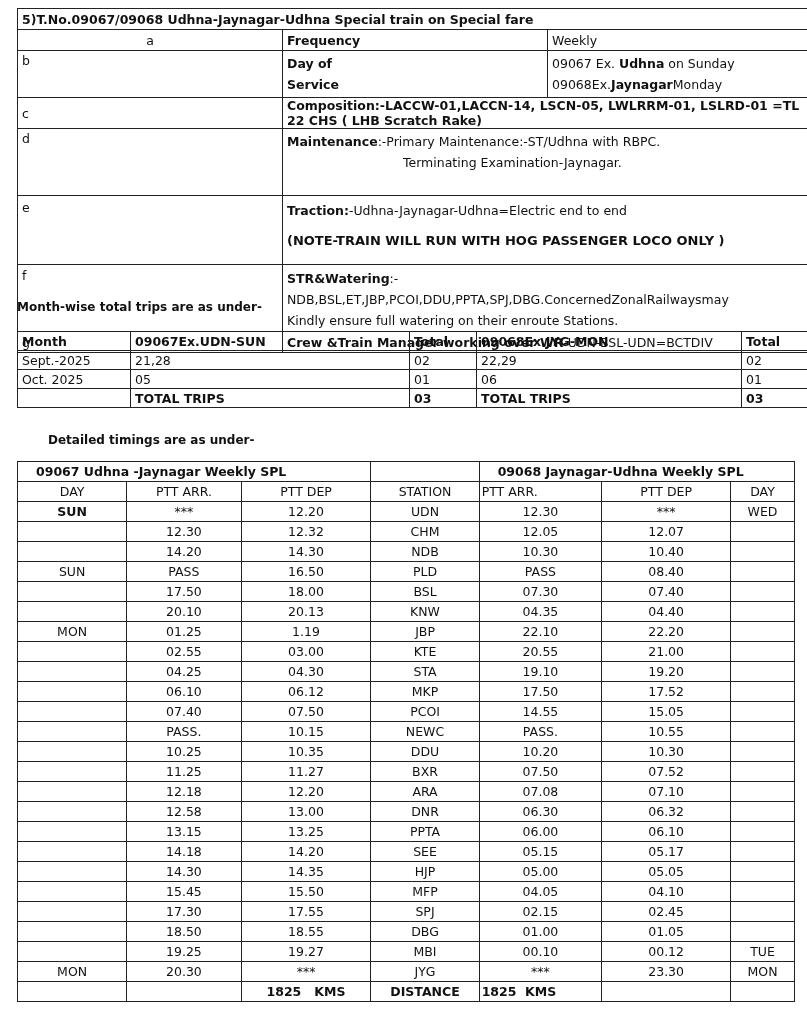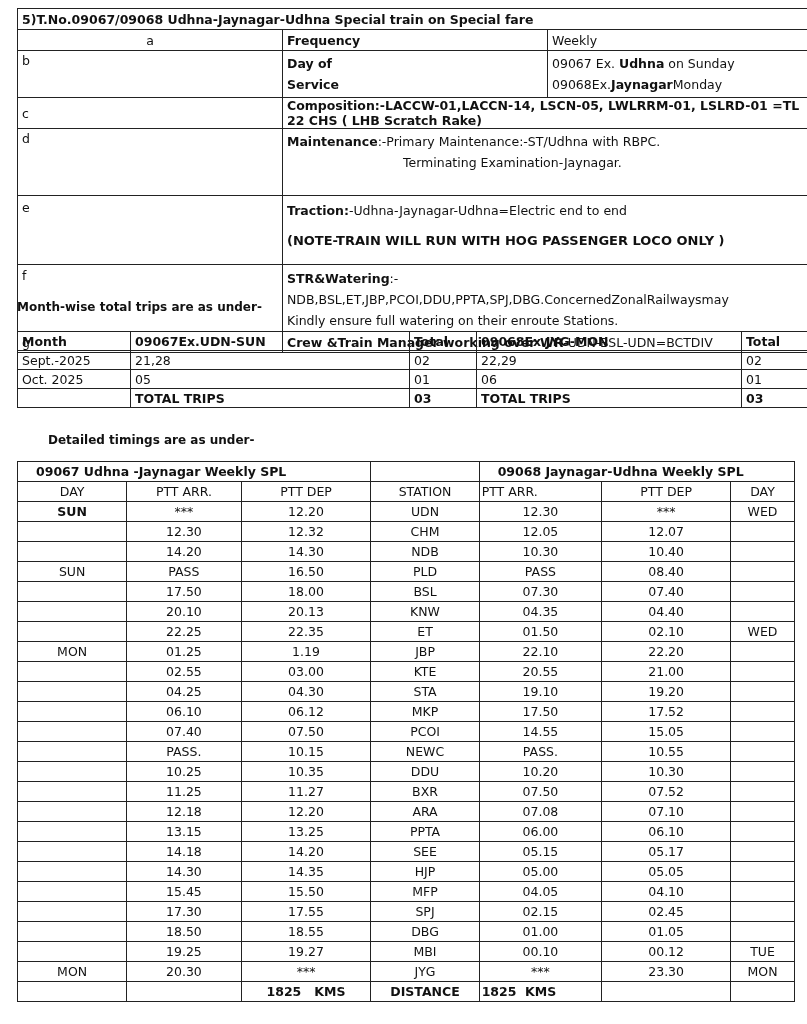--- a/index.html
+++ b/index.html
@@ -220,29 +220,20 @@
       <tr>
         <td></td>
         <td>20.10</td>
         <td>20.13</td>
         <td>KNW</td>
         <td>04.35</td>
         <td>04.40</td>
         <td></td>
       </tr>
       <tr>
-        <td></td>
-        <td>22.25</td>
-        <td>22.35</td>
-        <td>ET</td>
-        <td>01.50</td>
-        <td>02.10</td>
-        <td>WED</td>
-      </tr>
-      <tr>
         <td>MON</td>
         <td>01.25</td>
         <td>1.19</td>
         <td>JBP</td>
         <td>22.10</td>
         <td>22.20</td>
         <td></td>
       </tr>
       <tr>
         <td></td>
@@ -307,20 +298,29 @@
         <td>07.52</td>
         <td></td>
       </tr>
       <tr>
         <td></td>
         <td>12.18</td>
         <td>12.20</td>
         <td>ARA</td>
         <td>07.08</td>
         <td>07.10</td>
+        <td></td>
+      </tr>
+      <tr>
+        <td></td>
+        <td>12.58</td>
+        <td>13.00</td>
+        <td>DNR</td>
+        <td>06.30</td>
+        <td>06.32</td>
         <td></td>
       </tr>
       <tr>
         <td></td>
         <td>13.15</td>
         <td>13.25</td>
         <td>PPTA</td>
         <td>06.00</td>
         <td>06.10</td>
         <td></td>

